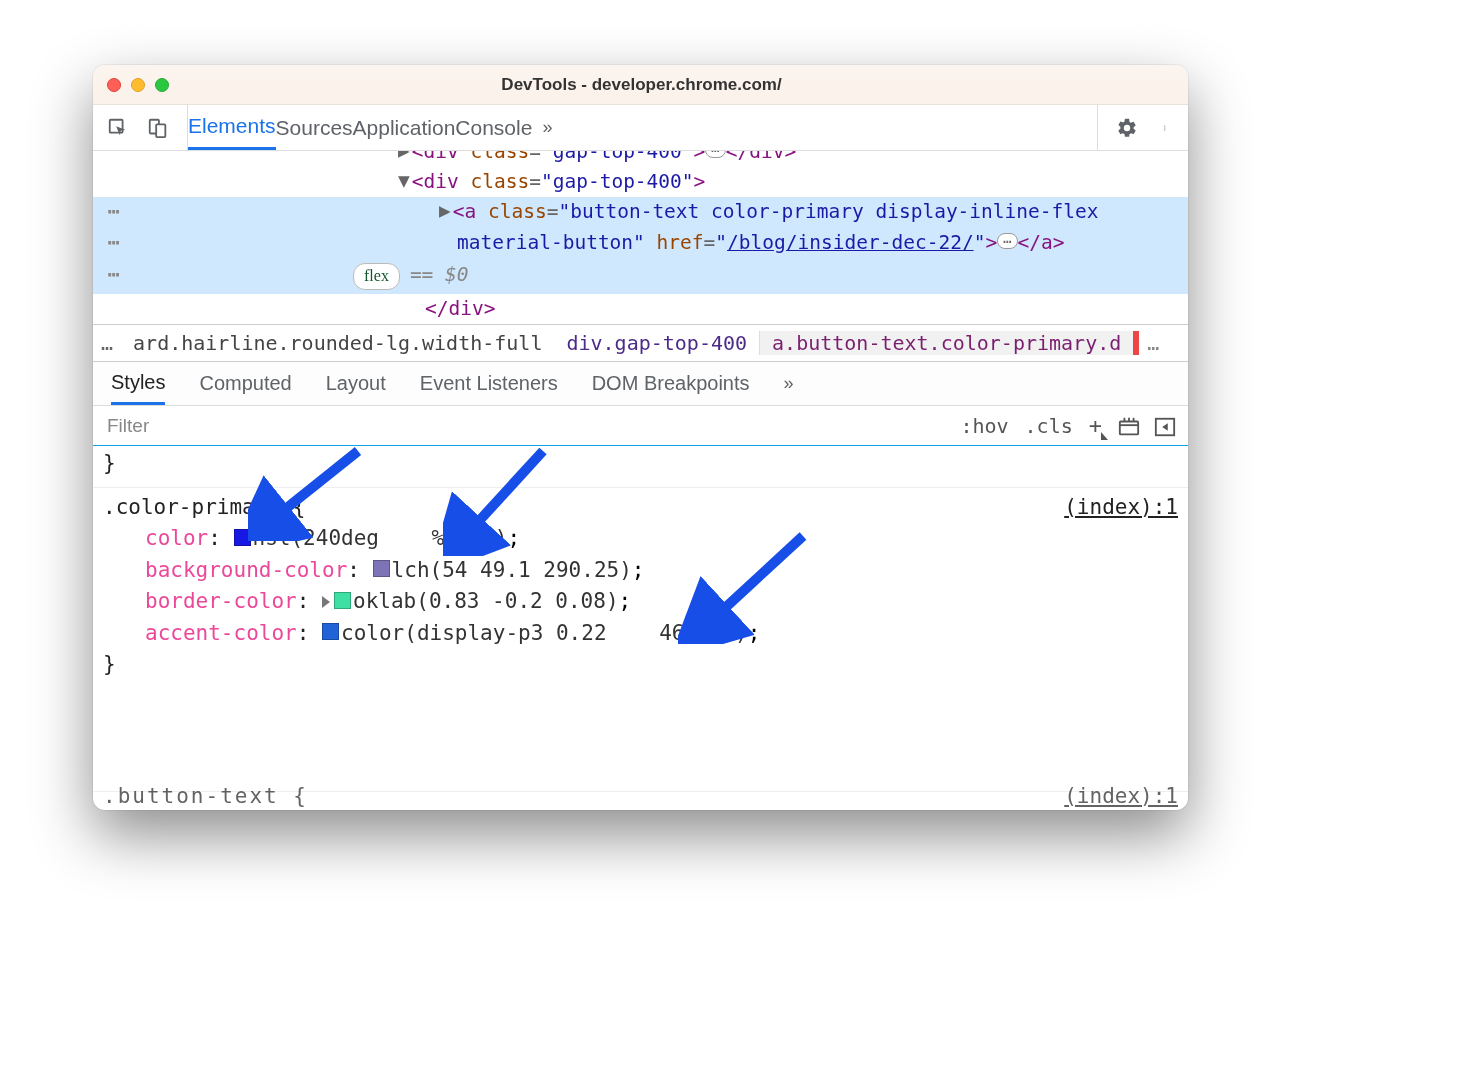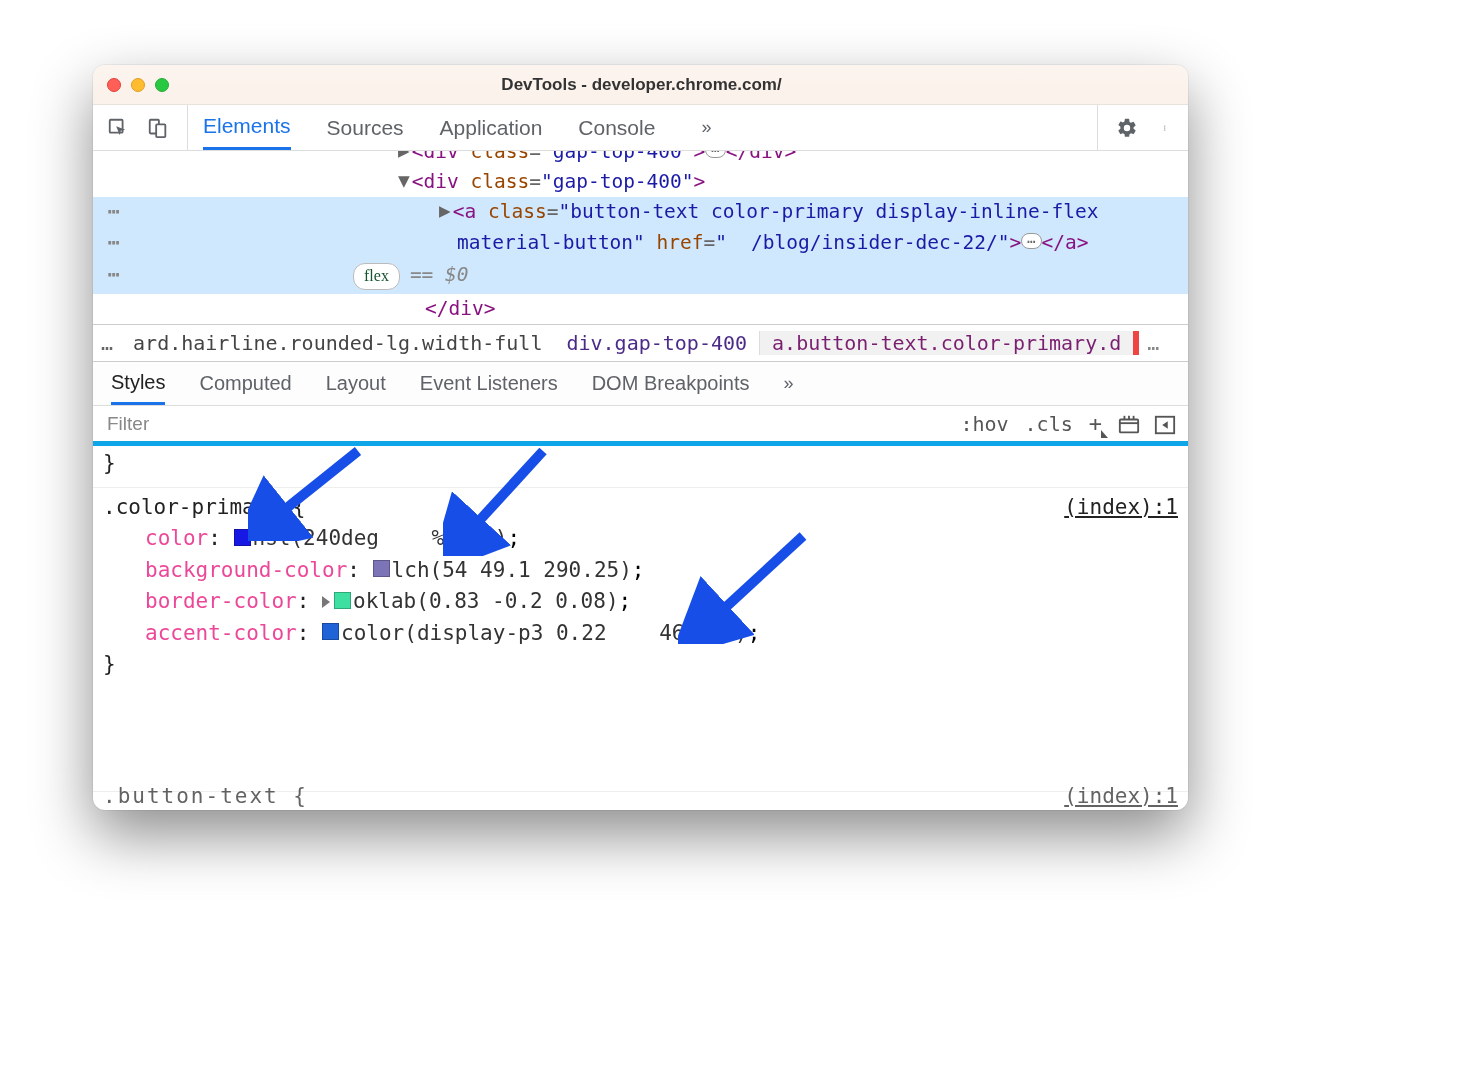--- a/index.html
+++ b/index.html
@@ -42,21 +42,21 @@
   .toolbar {
     height: 46px;
     display: flex;
     align-items: center;
     border-bottom: 1px solid #ddd;
     background: #fff;
     padding: 0 10px 0 14px;
   }
   .tool-icons { display: flex; gap: 18px; align-items: center; padding-right: 18px; border-right: 1px solid #ddd; height: 100%; }
   .tool-icon { width: 22px; height: 22px; color: #5f6368; display:flex; align-items:center; justify-content:center;}
-  .main-tabs { display: flex; align-items: center; height: 100%; margin-left: 15px; gap: 36px; flex:1; }
+  .main-tabs { display: flex; align-items: center; height: 100%; flex:1; }
   .main-tab { font-size: 21px; color: #5f6368; cursor: pointer; height:100%; display:flex; align-items:center; }
   .main-tab.active { color: #1a73e8; border-bottom: 3px solid #1a73e8; font-weight:500; }
   .chevrons { font-size: 18px; color: #5f6368; padding: 0 10px; }
   .toolbar-right { display: flex; align-items:center; gap:18px; padding-left: 18px; border-left: 1px solid #ddd; height:100%;}
   .gear, .kebab { color:#5f6368; width:22px; height:22px; display:flex; align-items:center; justify-content:center; }
 
   .dom-panel {
     font-family: ui-monospace, Menlo, Consolas, monospace;
     font-size: 19.5px;
     line-height: 1.55;
@@ -64,21 +64,21 @@
   }
   .dom-row { padding-left: 320px; white-space: nowrap; position:relative; }
   .dom-row .disclosure { color:#666; margin-right:2px; position:relative; top:-1px;}
   .bracket { color: #881280; }
   .tagname { color: #881280; }
   .attrname { color: #994500; }
   .attrval { color: #1a1aa6; }
   .quote { color: #1a1aa6; }
   .equals { color: #666; }
   .closep { color: #881280; }
-  .dom-link { color: #1a1aa6; margin-left: 24px; }
+  .dom-link { text-decoration: underline; color: #1a1aa6; }
   .dom-selected { background: #cfe8fe; }
   .dom-selected::before { content:"⋯"; position:absolute; left:15px; color:#888; font-weight:700;}
   .ellipsis-pill { display:inline-block; background:#fff; border:1px solid #999; border-radius:8px; padding:0 5px; font-size:14px; line-height:14px; color:#666; position:relative; top:-3px;}
   .equal-dollar { color:#888; font-style: italic;}
   .flex-pill { display:inline-block; font-family: Liberation Serif, serif; font-size:16px; border:1px solid #bbb; border-radius:12px; padding:0 10px; color:#14532d; background:#fff; margin-right:10px;}
   .flex-row { padding-left: 260px; padding-top:2px; padding-bottom:4px;}
   .dom-row.open1 { padding-left: 305px;}
   .dom-row.open3 { padding-left: 346px;}
   .dom-row.open3-cont { padding-left: 364px;}
   .dom-row.close1 { padding-left: 332px;}
@@ -103,21 +103,21 @@
   .sub-tabs {
     display:flex; align-items:center; height:44px; border-bottom:1px solid #ddd; background:#fdfdfd;
     padding-left: 18px; gap:34px;
     font-size: 20px; color:#5f6368;
   }
   .sub-tab.active { color:#222; font-weight:500; border-bottom:3px solid #1a73e8; height:100%; display:flex; align-items:center;}
   .sub-tab { height:100%; display:flex; align-items:center;}
   .sub-chevrons { font-size:18px; }
 
   .filter-row {
-    display:flex; align-items:center; height:40px; border-bottom:5px solid #0ea5e9; background:#fff;
+    display:flex; align-items:center; height:40px; border-bottom:1px solid #0ea5e9; background:#fff;
   }
   .filter-input { flex:1; border:none; outline:none; font-size:19px; padding:0 14px; height:100%; color:#333; }
   .filter-input::placeholder { color:#888;}
   .filter-right { display:flex; align-items:center; gap:16px; padding:0 14px; color:#555; font-family: ui-monospace,Menlo,Consolas,monospace; font-size:20px;}
   .hov-cls { font-size: 20px; }
   .plus { font-size:22px; font-weight:300; position:relative;}
   .plus::after { content:""; position:absolute; border-right:7px solid transparent; border-bottom:8px solid #555; right:-6px; bottom:-2px; width:0; height:0;}
   .window-restore, .flip { width:20px; height:20px; color:#555; }
 
   .styles-pane {

